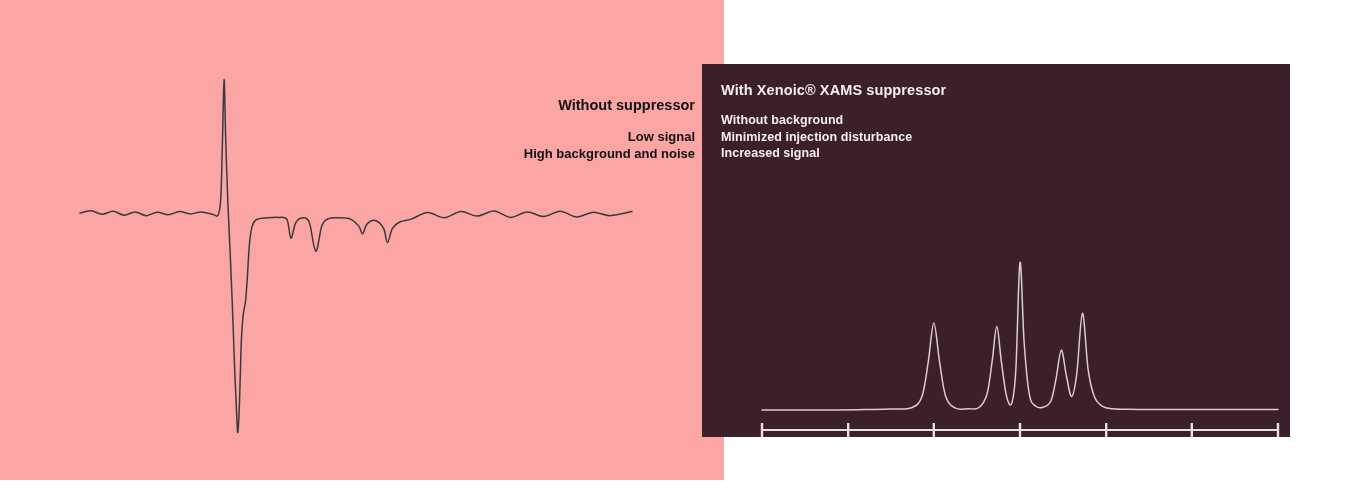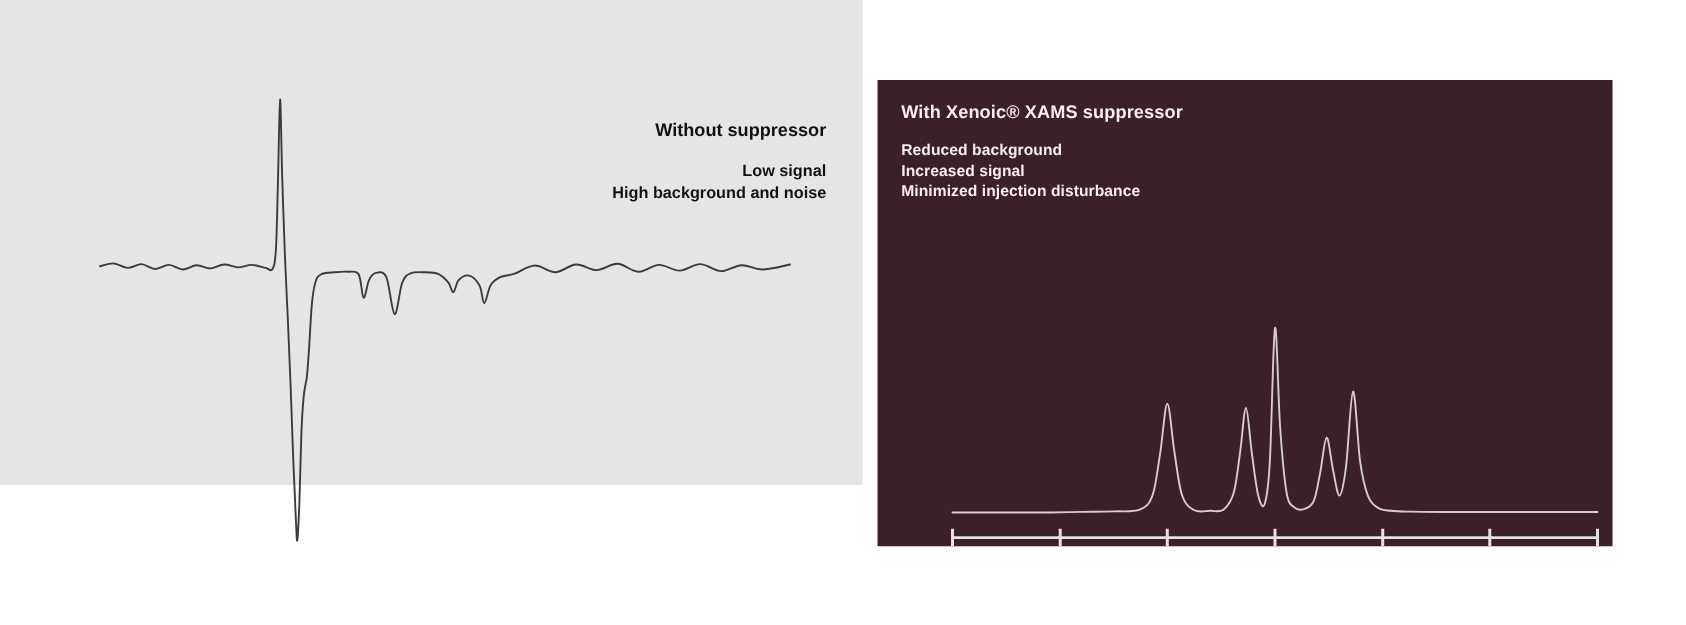--- a/index.html
+++ b/index.html
@@ -14,22 +14,23 @@
     overflow: hidden;
     font-family: "Liberation Sans", sans-serif;
   }
 
   
   #left-panel {
     position: absolute;
     left: 0;
     top: 0;
     width: 690px;
-    height: 388px;
-    background: #e5e5e5;
+    height: 480px;
+    background: #fca5a5;
+    padding-left: 34px;
   }
   #left-chart-svg {
     position: absolute;
     left: 0;
     top: 0;
   }
   #left-labels {
     position: absolute;
     right: 29px;
     top: 95px;
@@ -115,18 +116,18 @@
         <line x1="231.828" y1="359" x2="231.828" y2="373" stroke="#e8e0e3" stroke-width="2.4"></line>
         <line x1="318" y1="359" x2="318" y2="373" stroke="#e8e0e3" stroke-width="2.4"></line>
         <line x1="404.172" y1="359" x2="404.172" y2="373" stroke="#e8e0e3" stroke-width="2.4"></line>
         <line x1="489.828" y1="359" x2="489.828" y2="373" stroke="#e8e0e3" stroke-width="2.4"></line>
         <line x1="576" y1="359" x2="576" y2="373" stroke="#e8e0e3" stroke-width="2.4"></line>
       </g>
   </svg>
 
   <div id="right-labels">
     <div class="title">With Xenoic® XAMS suppressor</div>
-    <div class="sub">Reduced background</div>
+    <div class="sub">Without background</div>
+    <div class="sub">Minimized injection disturbance</div>
     <div class="sub">Increased signal</div>
-    <div class="sub">Minimized injection disturbance</div>
   </div>
 
 </div>
 
 </body></html>

